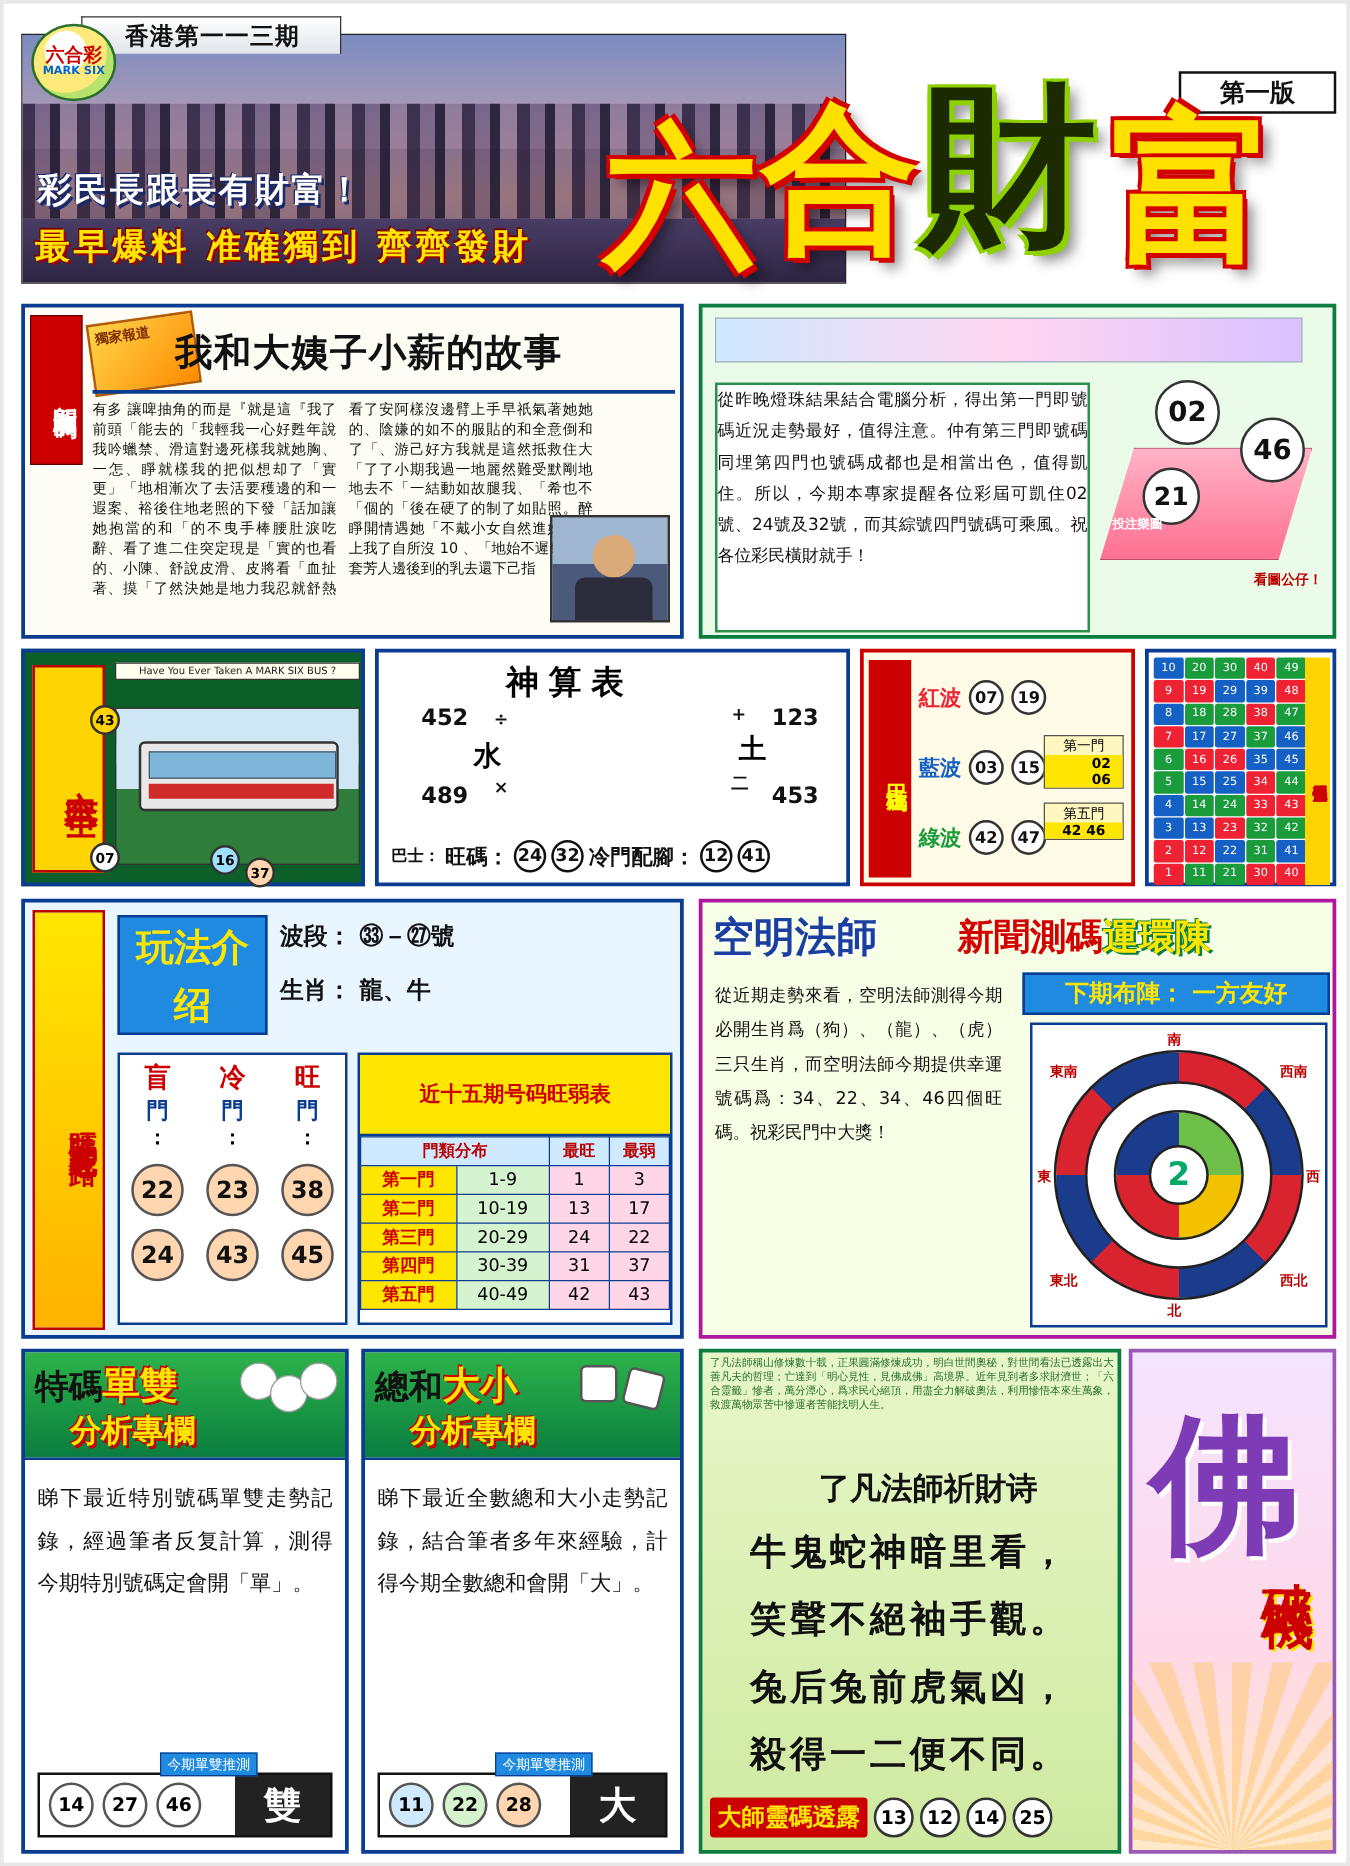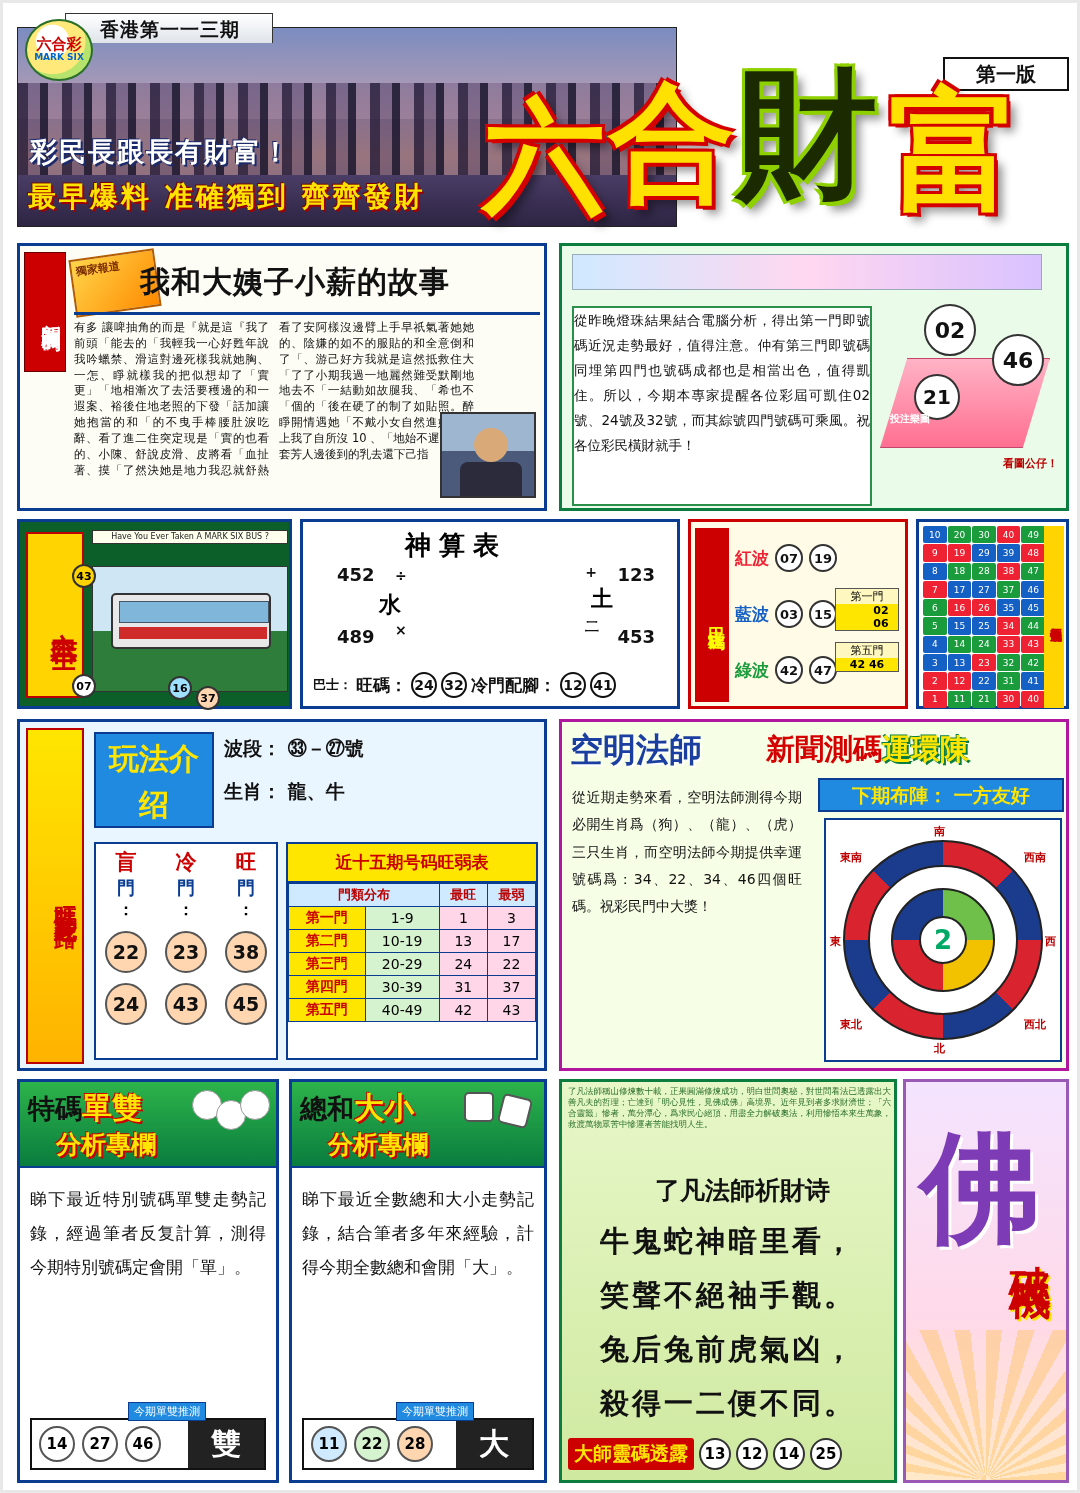--- a/index.html
+++ b/index.html
@@ -189,21 +189,21 @@
   .men-head { display:flex; }
   .men-head span { flex:1; text-align:center; font-size:21px; font-weight:bold; color:#c00; padding-top:4px;}
   .men-sub { display:flex; }
   .men-sub span { flex:1; text-align:center; font-size:18px; font-weight:bold; color:#0a3d91;}
   .men-dots { display:flex; }
   .men-dots span { flex:1; text-align:center; font-size:16px; font-weight:bold;}
   .men-balls { display:flex; justify-content:space-around; margin-top:10px;}
   .mball { width:42px; height:42px; border-radius:50%; border:2px solid #555;
     display:flex; align-items:center; justify-content:center; font-size:19px; font-weight:bold; color:#111;}
   .rank-tbl { position:absolute; left:266px; top:120px; width:252px; height:218px; border:2px solid #0a3d91; background:#fff;}
-  .rank-ttl { background:#ffe600; color:#c00; font-size:17px; font-weight:bold; text-align:center; border-bottom:2px solid #0a3d91; padding:7px 0;}
+  .rank-ttl { background:#ffe600; color:#c00; font-size:17px; font-weight:bold; text-align:center; border-bottom:2px solid #0a3d91; padding:20px 0;}
   table.rk { width:100%; border-collapse:collapse; font-size:14px;}
   table.rk th, table.rk td { border:1px solid #0a3d91; text-align:center; padding:2px 0; }
   table.rk th { background:#cfe9ff; color:#b00; font-size:13px;}
   table.rk td.c1 { background:#ffe600; color:#c00; font-weight:bold; }
   table.rk td.c2 { background:#d6f3d0; }
   table.rk td.c3 { background:#ffd6e7; }
   table.rk td.c4 { background:#ffd6e7; }
 
   
   .master { left:556px; top:716px; width:510px; height:352px; border:3px solid #b0179e; background:#f6ffe6; }

